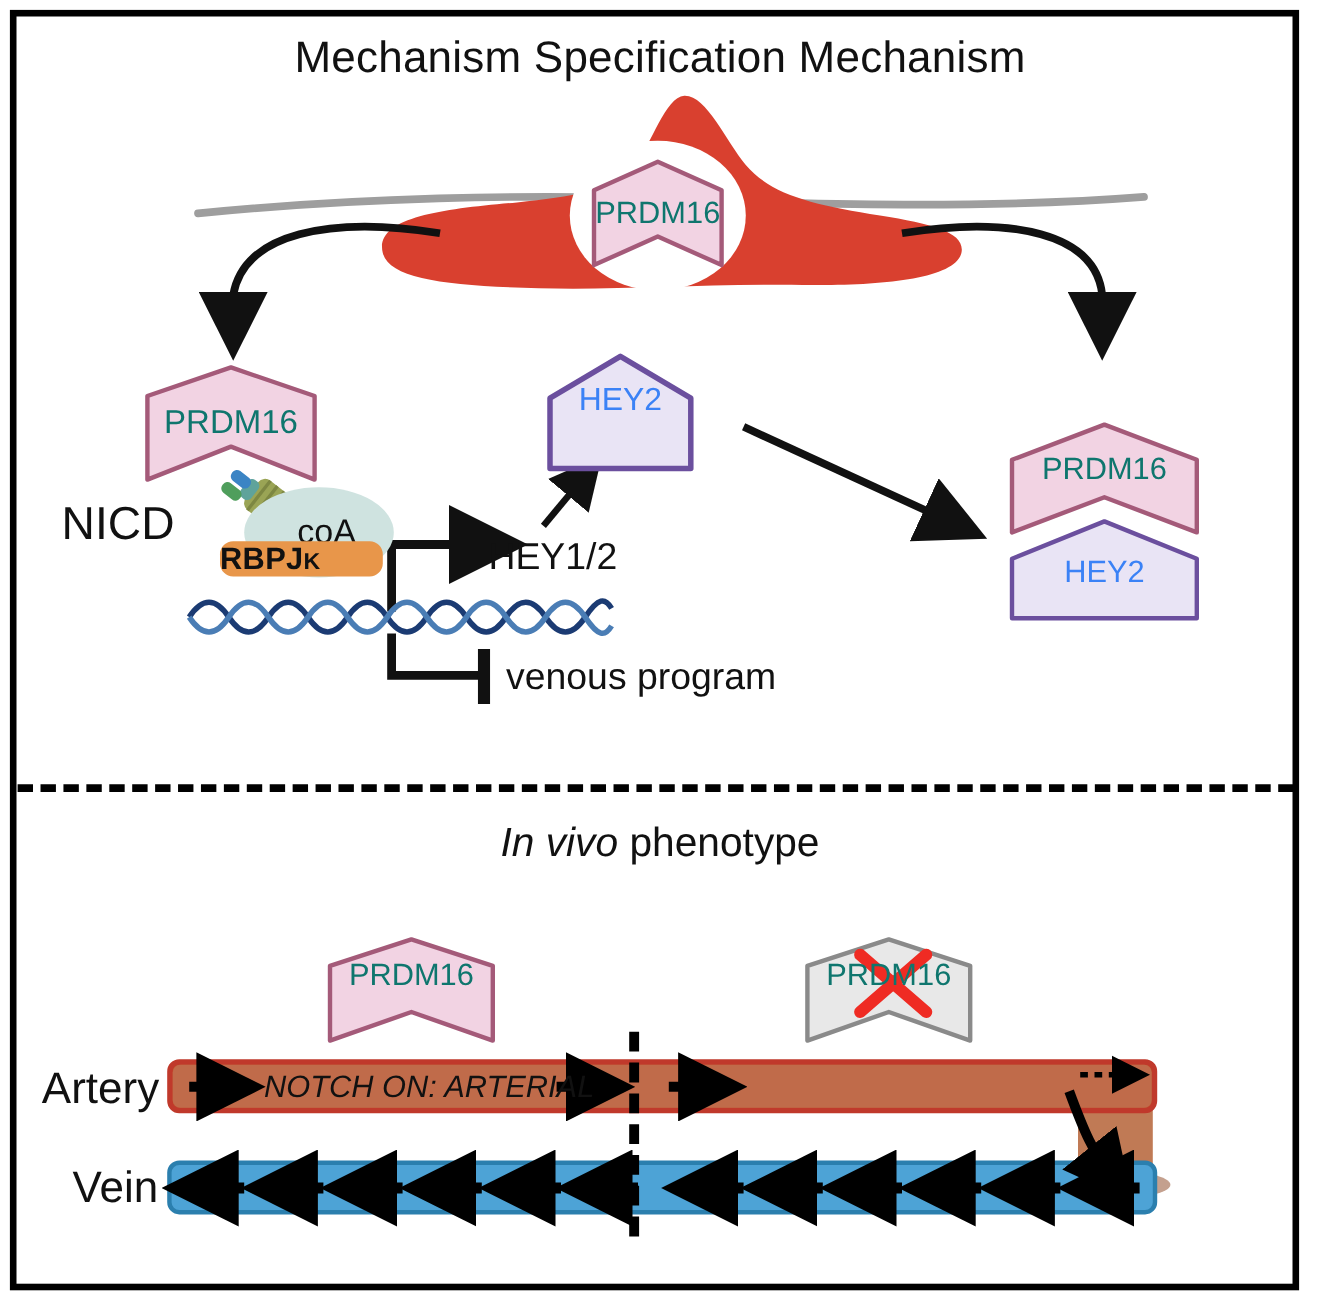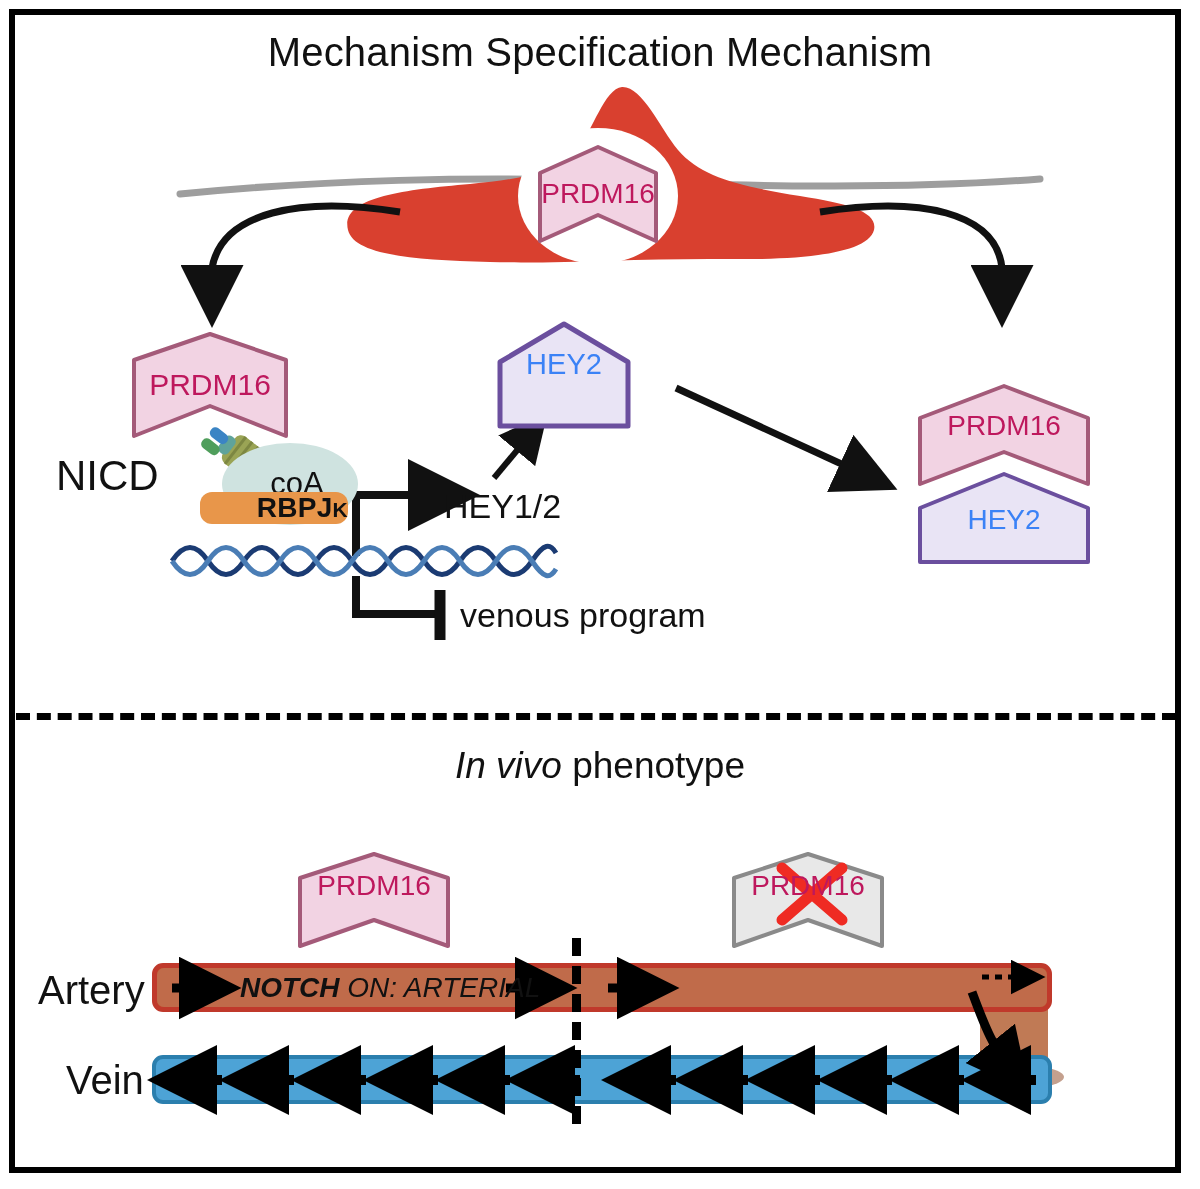--- a/index.html
+++ b/index.html
@@ -51,21 +51,21 @@
   }
 
   
   .chev{
     position:absolute;
     display:flex;align-items:center;justify-content:center;
     box-sizing:border-box;
   }
   .chev > .chev-label{
     position:relative;z-index:3;
-    color:#be185d;white-space:nowrap;
+    color:#0f766e;white-space:nowrap;
   }
 
   
   .house{
     position:absolute;
     display:flex;align-items:center;justify-content:center;
   }
   .house > .house-label{position:relative;z-index:3;color:#3b82f6;white-space:nowrap;}
 
   
@@ -81,21 +81,21 @@
     position:absolute;left:222px;top:443px;width:136px;height:82px;
     display:flex;align-items:center;justify-content:center;
     font-size:31px;color:#111;padding-left:14px;box-sizing:border-box;
   }
 
   
   #rbpjk{
     position:absolute;left:200px;top:492px;
     width:148px;height:32px;
     background:#e8964a;border-radius:12px;
-    display:flex;align-items:center;justify-content:flex-end;
+    display:flex;align-items:center;justify-content:flex-start;
   }
   #rbpjk-label{font-size:28px;font-weight:bold;color:#111;letter-spacing:.3px;}
   #rbpjk-label .sm{font-size:21px;}
 
   
   #title-bottom{
     position:absolute;left:0;top:745px;width:1200px;
     text-align:center;font-size:37px;color:#111;
   }
   #title-bottom .it{font-style:italic;}
@@ -113,21 +113,21 @@
     background:#c06b4a;border-radius:7px;
   }
   #vein-bar{
     left:152px;top:1055px;width:900px;height:49px;
     background:#4da3d6;border:4px solid #2b7fae;border-radius:11px;
   }
 
   .flowlabel{
     position:absolute;color:#111;white-space:nowrap;font-style:italic;
   }
-  .flowlabel .b{font-weight:bold;}
+  .flowlabel .b{font-weight:normal;}
 
   
   svg{position:absolute;left:0;top:0;overflow:visible;}
 
   #avm-label{
     position:absolute;left:1040px;top:1003px;
     font-size:50px;font-weight:bold;color:#ef2b23;letter-spacing:.5px;
   }
 
   #mid-dash{

